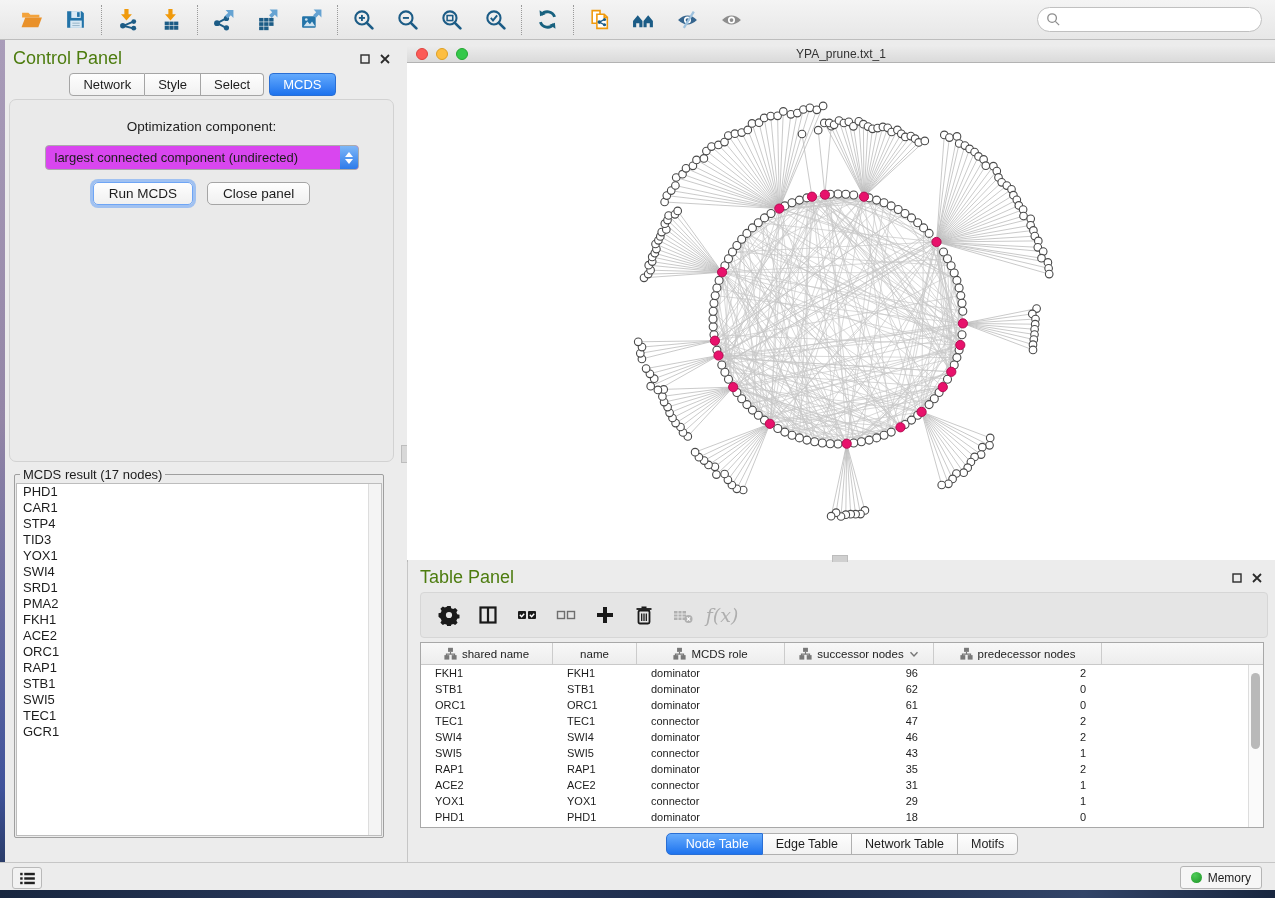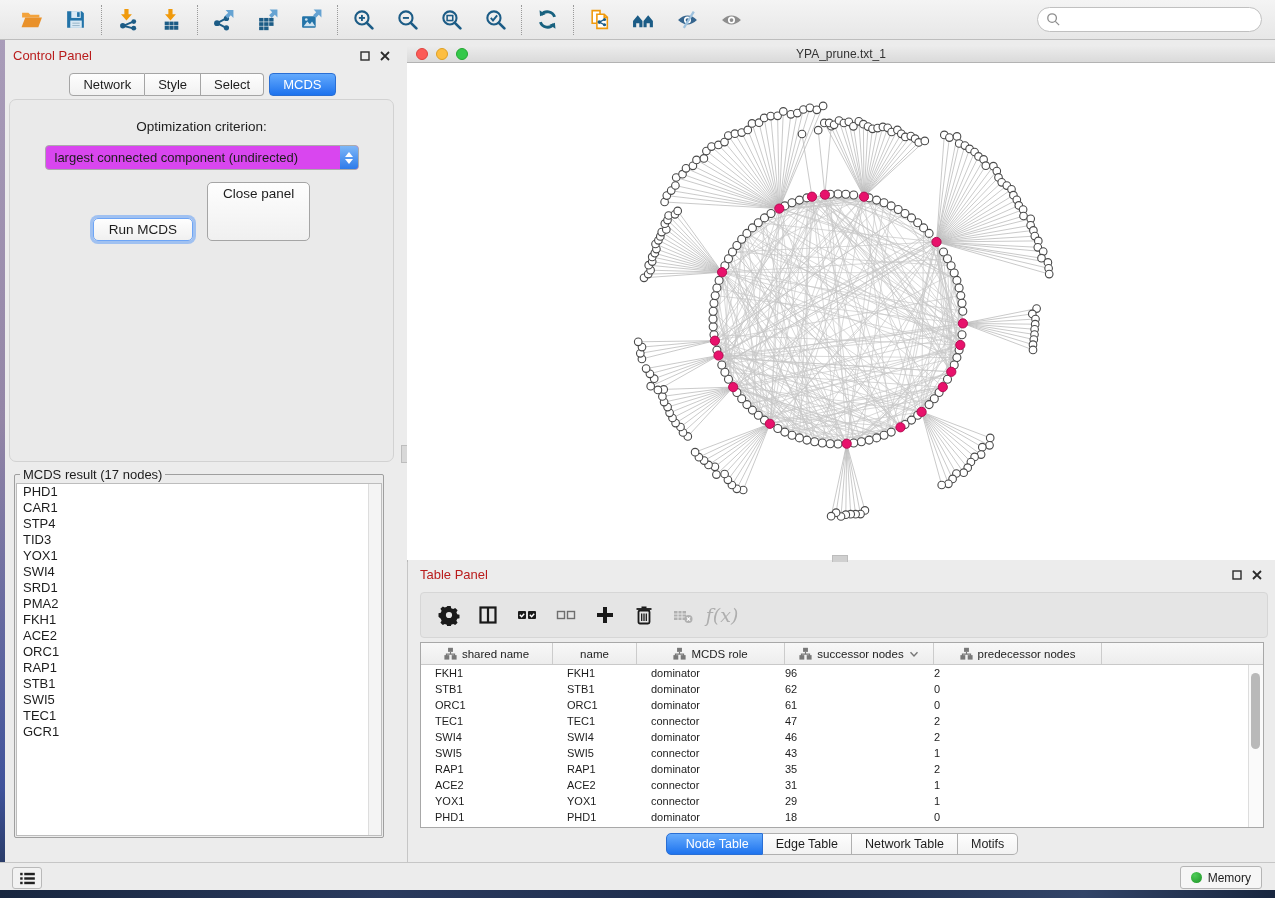--- a/index.html
+++ b/index.html
@@ -15,21 +15,21 @@
   .ticon svg{width:23px;height:23px;}
   .searchbox{position:absolute;right:13px;top:7px;width:225px;height:25px;box-sizing:border-box;
     background:#fff;border:1px solid #c0c0c0;border-radius:13px;display:flex;align-items:center;padding:0 8px;}
   .searchbox input{border:none;outline:none;flex:1;font:13px "Liberation Sans",sans-serif;background:transparent;}
   
   .wall-left{position:absolute;left:0;top:40px;width:5px;height:850px;
     background:linear-gradient(180deg,#a99cb9,#9385a6 45%,#40539b 88%,#223457);}
   .wall-bottom{position:absolute;left:0;top:890px;width:1275px;height:8px;
     background:linear-gradient(90deg,#18263f,#2a3a5e 30%,#1c2b4a 60%,#324468 85%,#18263f);}
   
-  .panel-title{font-size:13px;color:#b91c1c;}
+  .panel-title{font-size:18px;color:#4d7c0f;}
   .winbtns{display:flex;align-items:center;gap:9px;}
   .wbtn{width:11px;height:11px;display:flex;align-items:center;justify-content:center;}
   
   .control-panel{position:absolute;left:5px;top:45px;width:395px;height:817px;}
   .cp-head{position:absolute;left:8px;top:3px;right:10px;display:flex;justify-content:space-between;align-items:center;}
   .cp-tabs{position:absolute;left:0;top:28px;width:100%;display:flex;justify-content:center;align-items:flex-end;}
   .cp-tab{padding:3px 13px;font-size:13px;background:linear-gradient(#fefefe,#f1f1f1);
     border:1px solid #a5a5a5;border-left-width:0;cursor:default;}
   .cp-tab.first{border-left-width:1px;border-radius:4px 0 0 4px;}
   .cp-tab.lastplain{border-radius:0 4px 4px 0;}
@@ -42,21 +42,21 @@
     border:1px solid #ababab;border-radius:4px;display:flex;align-items:center;}
   .selectbox .val{flex:1;font-size:13px;padding-left:9px;white-space:nowrap;overflow:hidden;}
   .stepper{width:18px;height:23px;border-radius:0 3px 3px 0;background:linear-gradient(#7db7f7,#2e7bea);
     display:flex;flex-direction:column;align-items:center;justify-content:center;gap:2px;}
   .stepper i{width:0;height:0;border-left:4px solid transparent;border-right:4px solid transparent;}
   .stepper .up{border-bottom:5px solid #fff;}
   .stepper .dn{border-top:5px solid #fff;}
   .btnrow{display:flex;justify-content:center;gap:14px;margin-top:12px;}
   .pushbtn{font-size:13.5px;padding:3px 15px;background:linear-gradient(#fefefe,#f0f0f0);
     border:1px solid #a5a5a5;border-radius:5px;cursor:default;}
-  .pushbtn.focus{box-shadow:0 0 0 3px rgba(110,165,245,.6);border-color:#6ea5f5;margin-top:36px;}
+  .pushbtn.focus{box-shadow:0 0 0 3px rgba(110,165,245,.6);border-color:#6ea5f5;}
   fieldset.mcds{position:absolute;left:9px;top:422px;width:370px;height:371px;box-sizing:border-box;
     border:1px solid #9f9f9f;border-radius:2px;margin:0;padding:1px;}
   fieldset.mcds legend{font-size:13px;padding:0 3px;margin-left:4px;}
   .mcds-list{position:relative;width:100%;height:100%;box-sizing:border-box;background:#fff;
     border:1px solid #bdbdbd;overflow:hidden;}
   .mcds-item{font-size:13px;line-height:16px;padding-left:6px;}
   .mcds-scroll{position:absolute;right:0;top:0;bottom:0;width:12px;background:#f4f4f4;border-left:1px solid #ddd;}
   
   .vsplit{position:absolute;left:400px;top:45px;width:7px;height:817px;background:#ececec;border-right:1px solid #b9b9b9;}
   .vsplit .grab{position:absolute;left:1px;top:400px;width:5px;height:16px;background:#d8d8d8;border:1px solid #bdbdbd;}
@@ -85,21 +85,21 @@
   .fxtext{font-family:"DejaVu Serif",serif;font-style:italic;font-size:19px;color:#aeaeae;}
   .datatable{position:absolute;left:12px;top:80px;right:12px;height:186px;box-sizing:border-box;
     background:#fff;border:1px solid #a8a8a8;overflow:hidden;}
   .thead{display:flex;height:22px;background:linear-gradient(#f8f8f8,#ededed);border-bottom:1px solid #c9c9c9;box-sizing:border-box;}
   .th{display:flex;align-items:center;justify-content:center;gap:5px;font-size:11.5px;color:#222;
     border-right:1px solid #ccc;box-sizing:border-box;height:100%;}
   .th.filler{border-right:none;flex:1;}
   .trow{display:flex;height:16px;align-items:center;}
   .td{font-size:11px;box-sizing:border-box;white-space:nowrap;overflow:hidden;}
   .td.txt{padding-left:14px;text-align:left;}
-  .td.num{padding-right:16px;}
+  .td.num{padding-right:16px;text-align:right;}
   .tbl-scroll{position:absolute;right:0;top:22px;bottom:0;width:14px;background:#fafafa;border-left:1px solid #ddd;}
   .tbl-thumb{position:absolute;left:2px;top:8px;width:9px;height:76px;background:#b9b9b9;border-radius:5px;}
   .tp-tabs{position:absolute;left:0;right:0;top:271px;display:flex;justify-content:center;}
   .tp-tab{padding:3px 13px;font-size:12.5px;background:linear-gradient(#fefefe,#f2f2f2);
     border:1px solid #b0b0b0;border-left-width:0;cursor:default;}
   .tp-tab.first{border-left-width:1px;border-radius:5px 0 0 5px;padding-left:19px;}
   .tp-tab.last{border-radius:0 5px 5px 0;}
   .tp-tab.sel{background:linear-gradient(#66acfd,#1e73ee);color:#fff;border-color:#2a6fd4;}
   
   .statusbar{position:absolute;left:0;top:862px;width:1275px;height:28px;box-sizing:border-box;
@@ -319,21 +319,21 @@
         </span>
       </span>
     </div>
     <div class="cp-tabs" id="cp-tabs">
         <span class="cp-tab first">Network</span>
         <span class="cp-tab">Style</span>
         <span class="cp-tab lastplain">Select</span>
         <span class="cp-tab sel">MCDS</span>
       </div>
     <div class="cp-sub">
-      <div class="opt-label">Optimization criterion:</div>
+      <div class="opt-label">Optimization component:</div>
       <div class="selectbox">
         <span class="val">largest connected component (undirected)</span>
         <span class="stepper">
             <i class="up"></i>
             <i class="dn"></i>
           </span>
       </div>
       <div class="btnrow">
         <span class="pushbtn focus">Run MCDS</span>
         <span class="pushbtn">Close panel</span>

